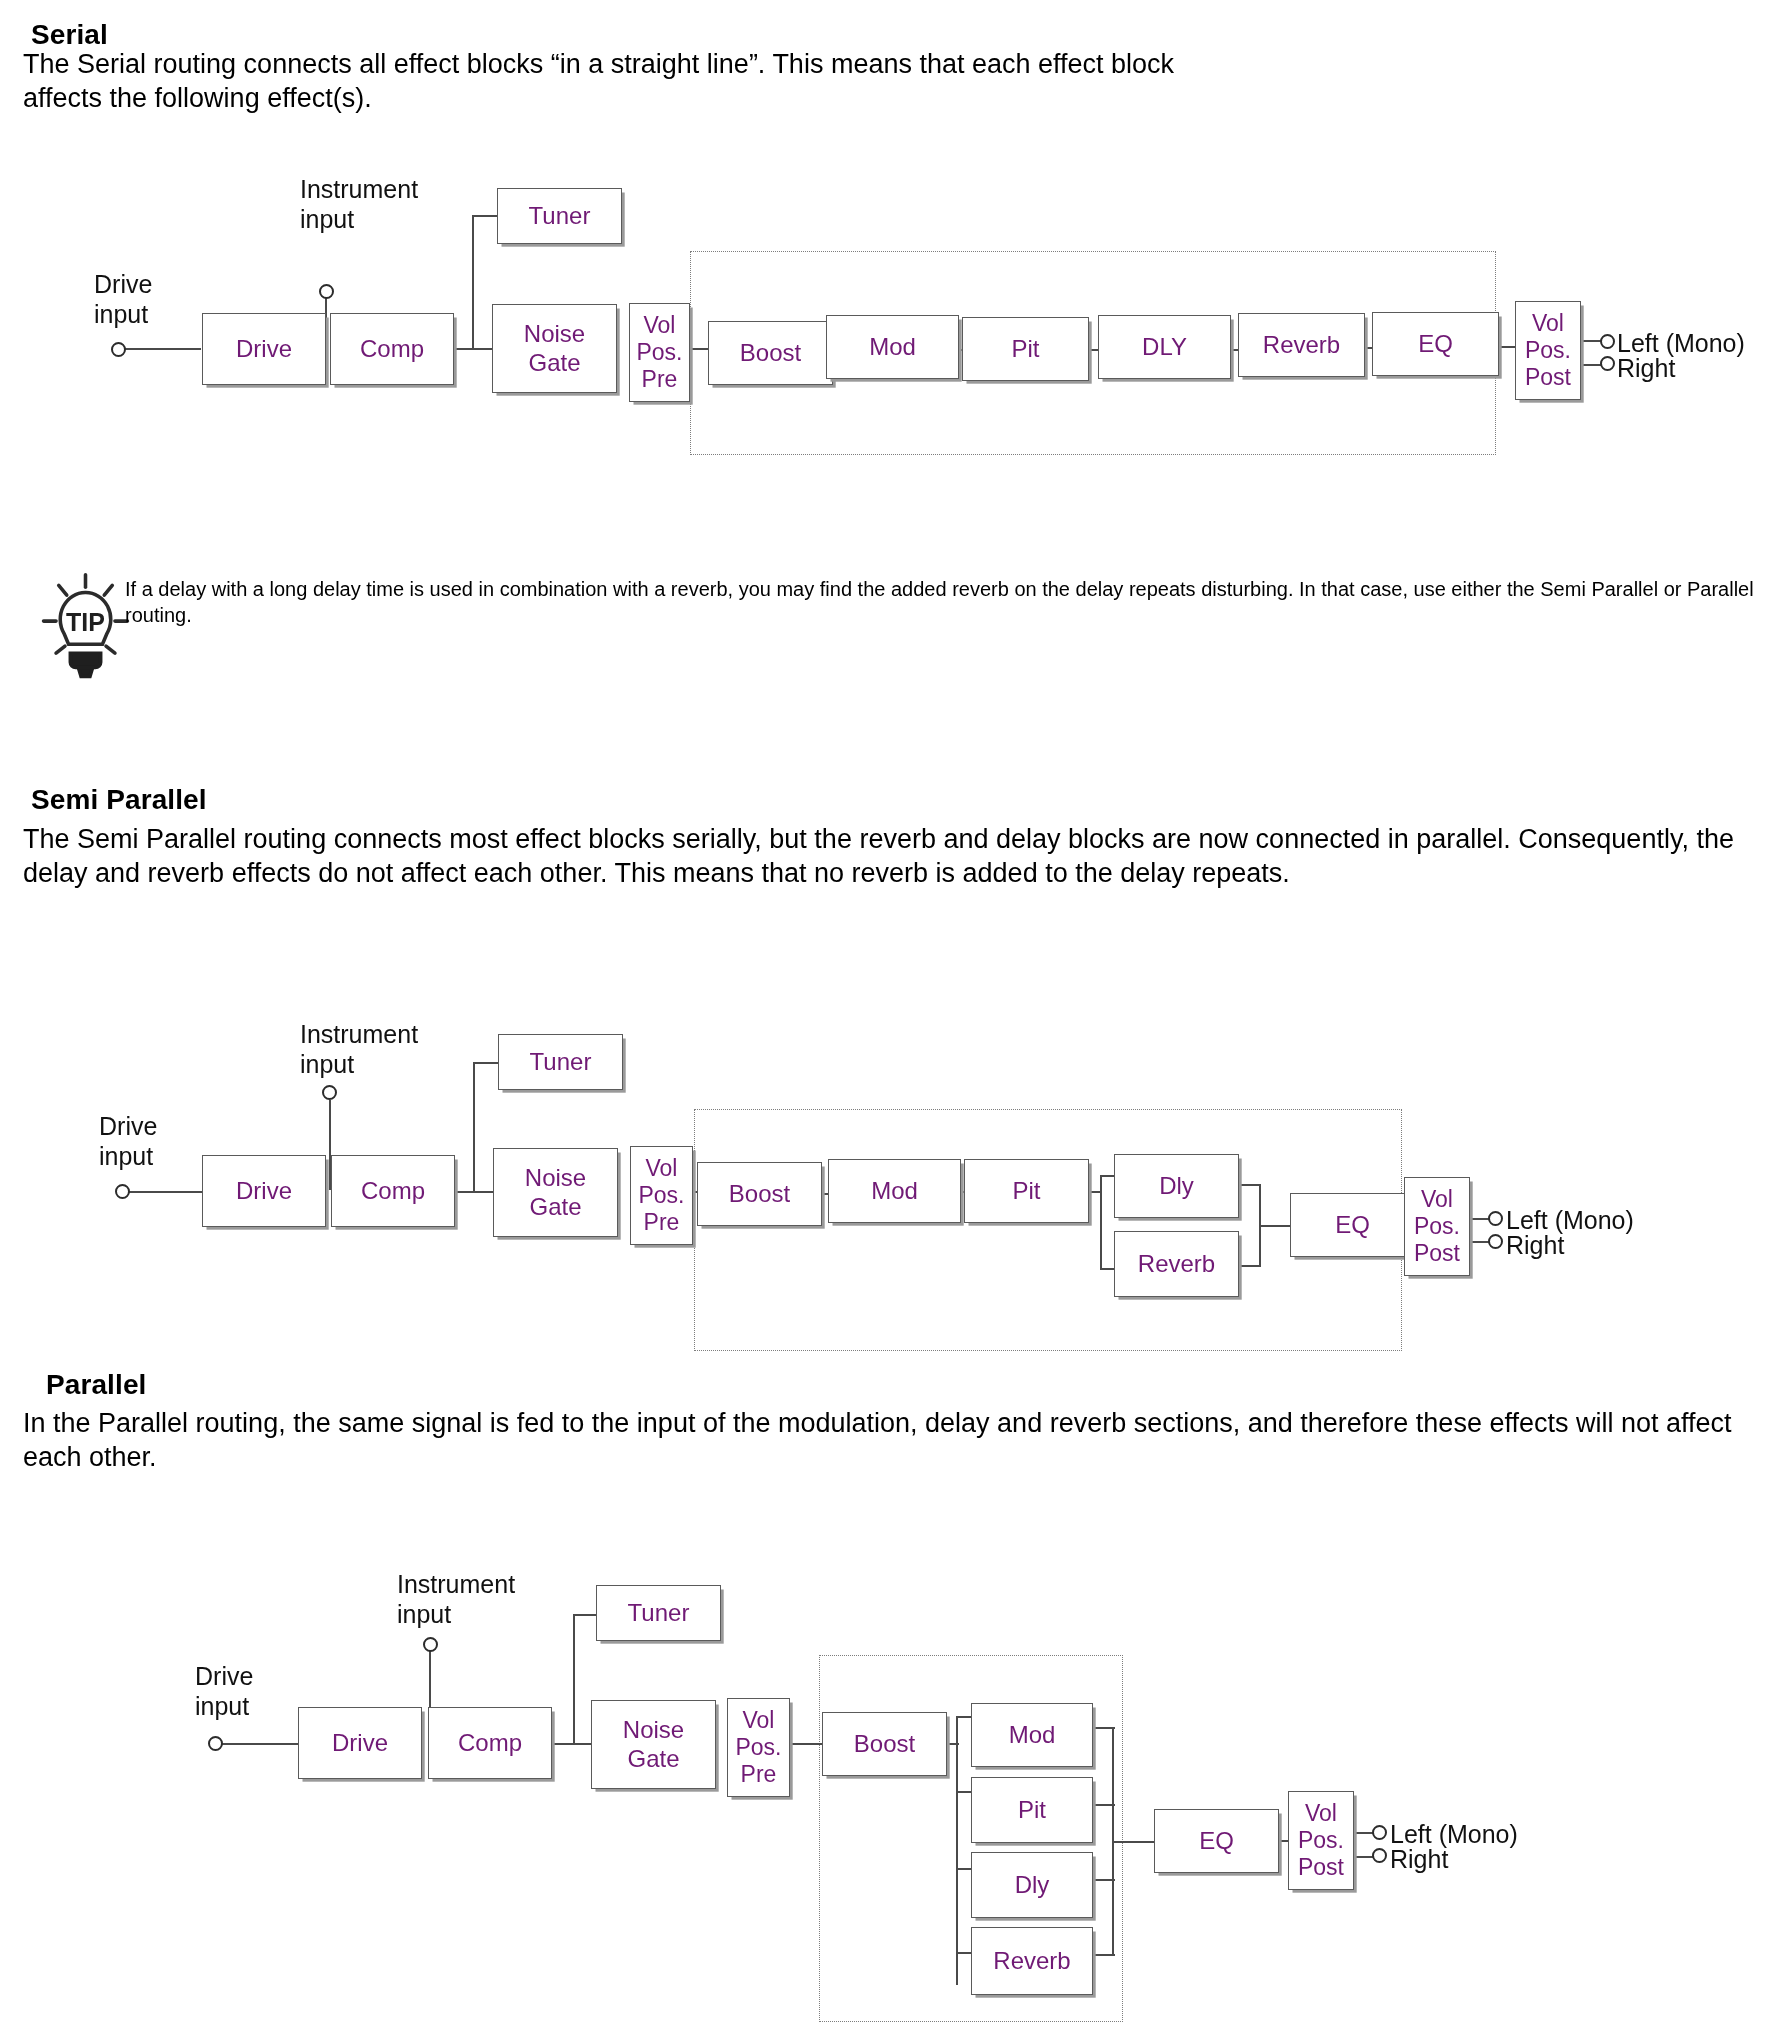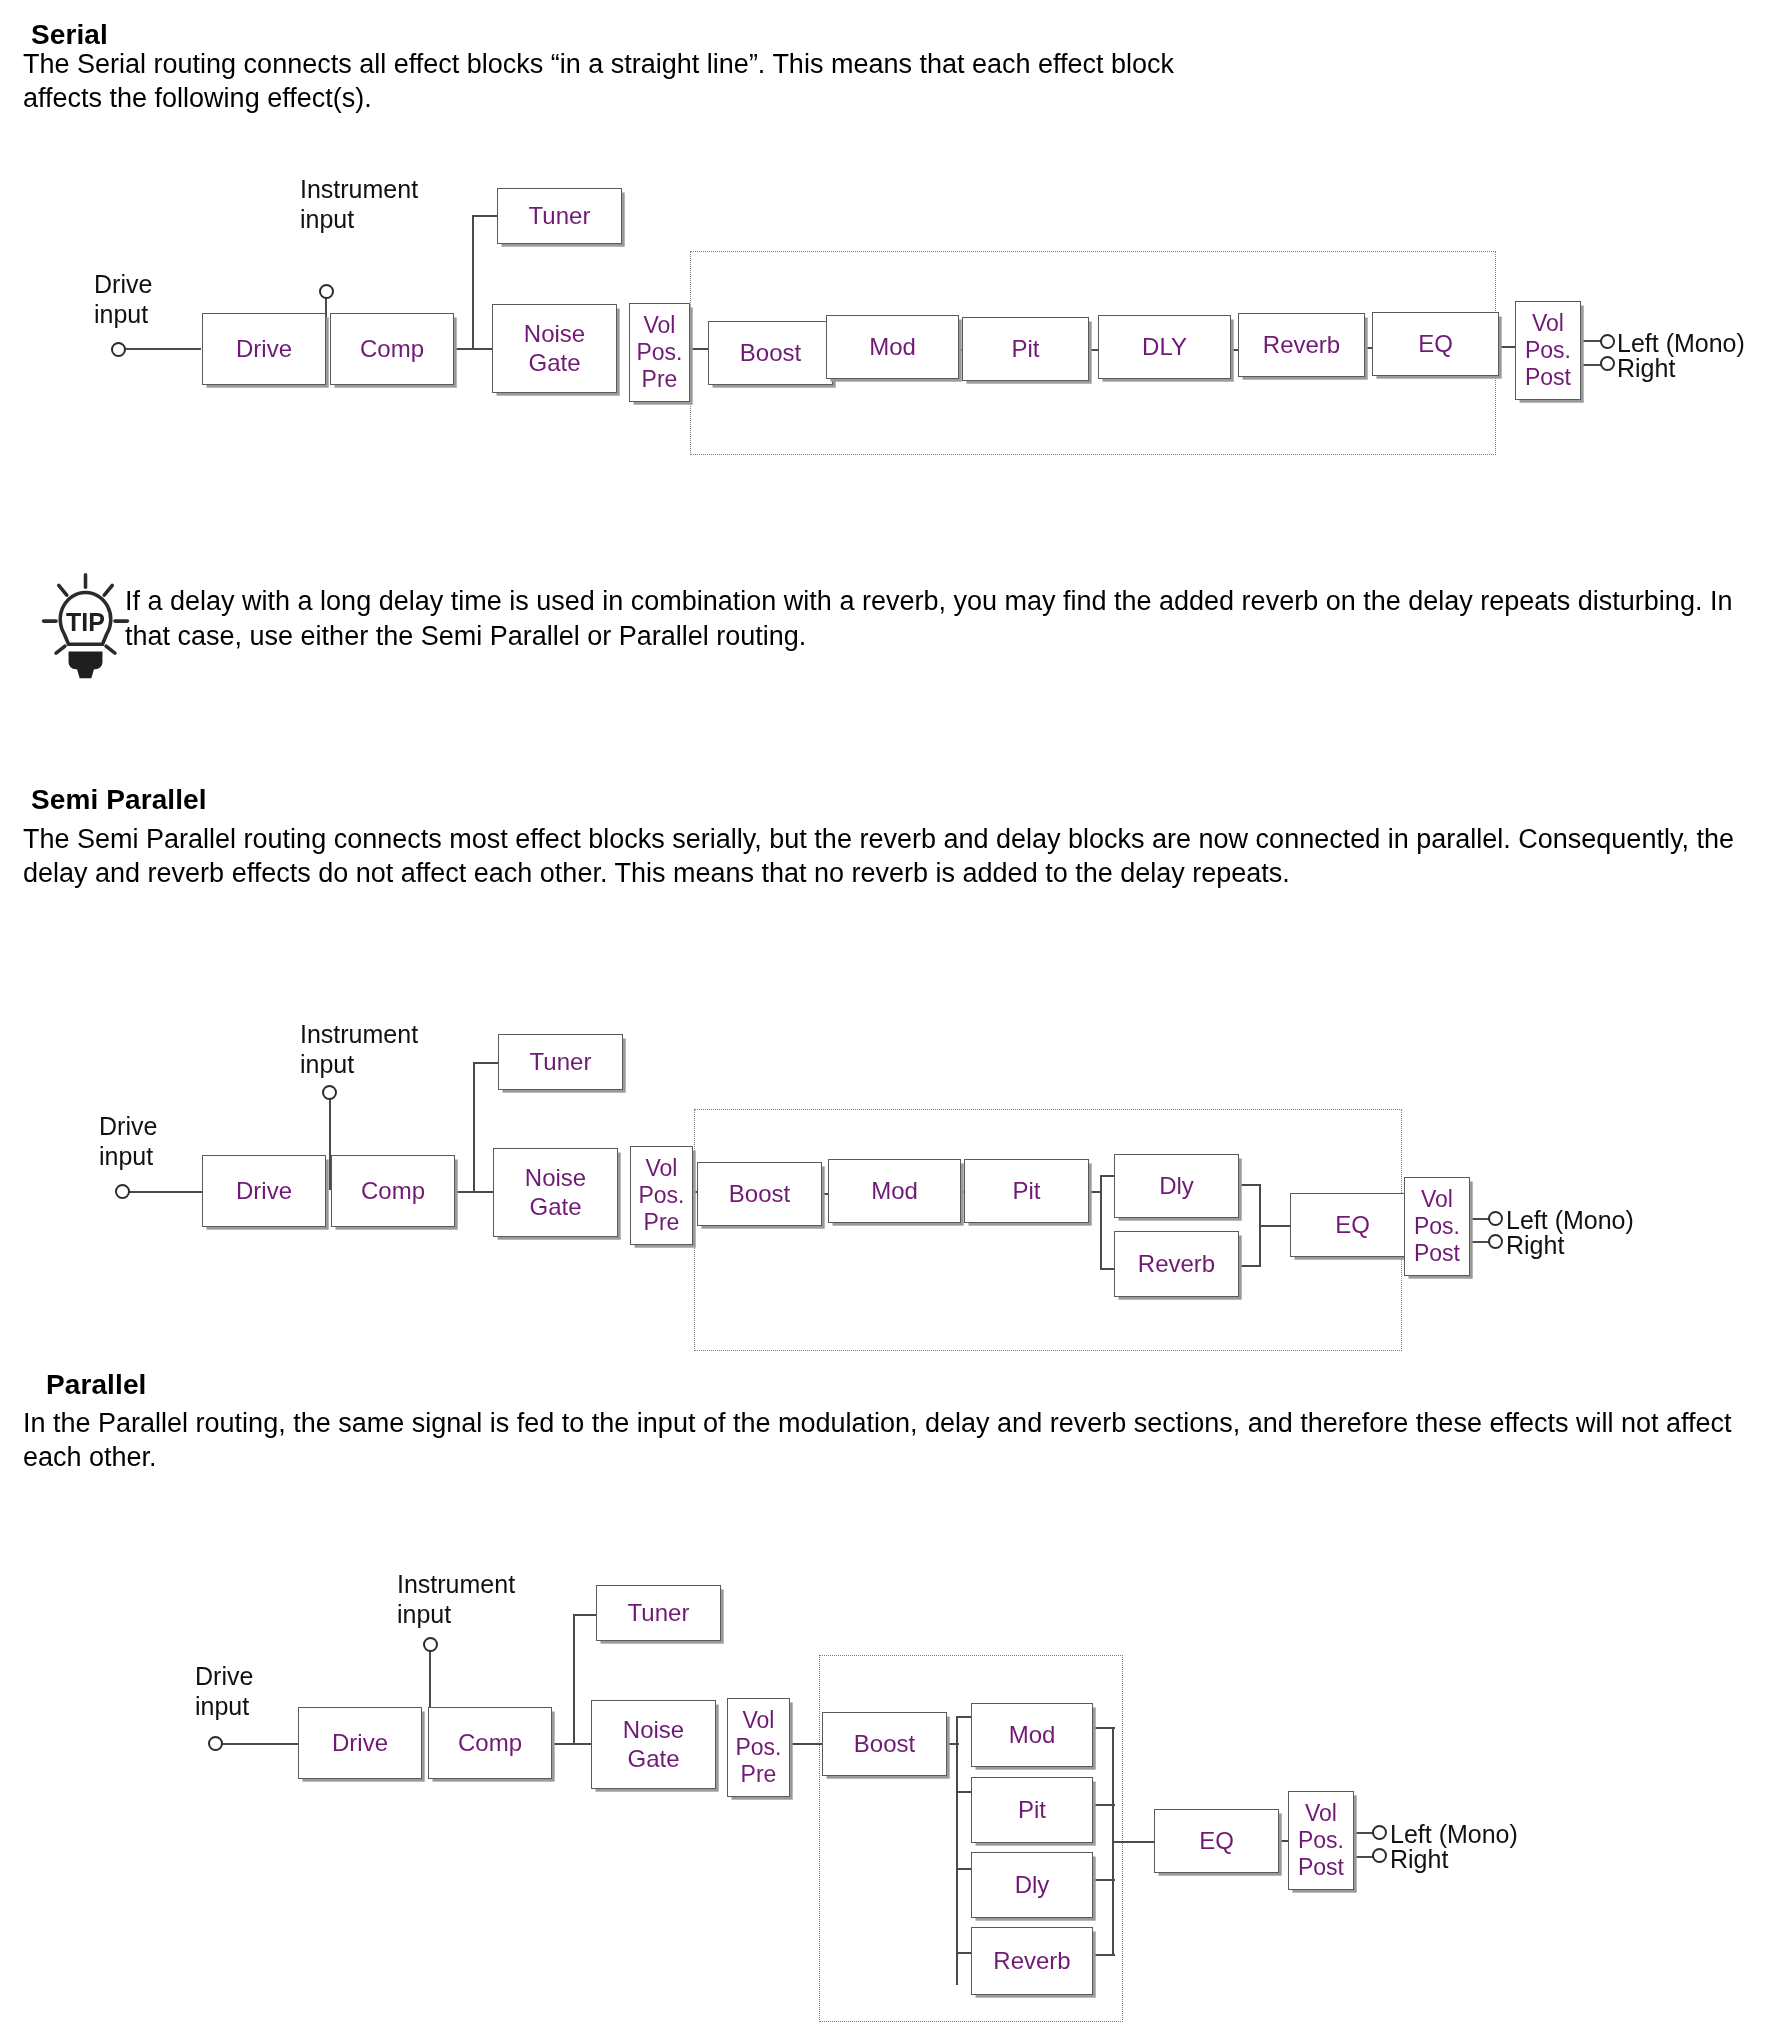--- a/index.html
+++ b/index.html
@@ -39,21 +39,21 @@
     position:absolute;font-size:25px;line-height:1.2;color:#111;
     white-space:pre;z-index:4;
   }
   .dashbox{
     position:absolute;box-sizing:border-box;
     border:1.8px dotted #7d7d7d;z-index:0;background:transparent;
   }
   
   .tip-wrap{position:absolute;}
   .tip-text{
-    position:absolute;font-size:27px;line-height:1.28;
+    position:absolute;font-size:20px;line-height:1.28;
   }
 </style>
 </head>
 <body>
 
 <h2 class="sec-title abs" style="left:23px;top:10.7px;">Serial</h2>
 
 <p class="body-text abs" style="left:23px;top:47px;width:1182px;">The Serial routing connects all effect blocks “in a straight line”. This means that each effect block affects the following effect(s).</p>
 
 <div class="diagram" style="left:0;top:0;width:1787px;height:466px;">

